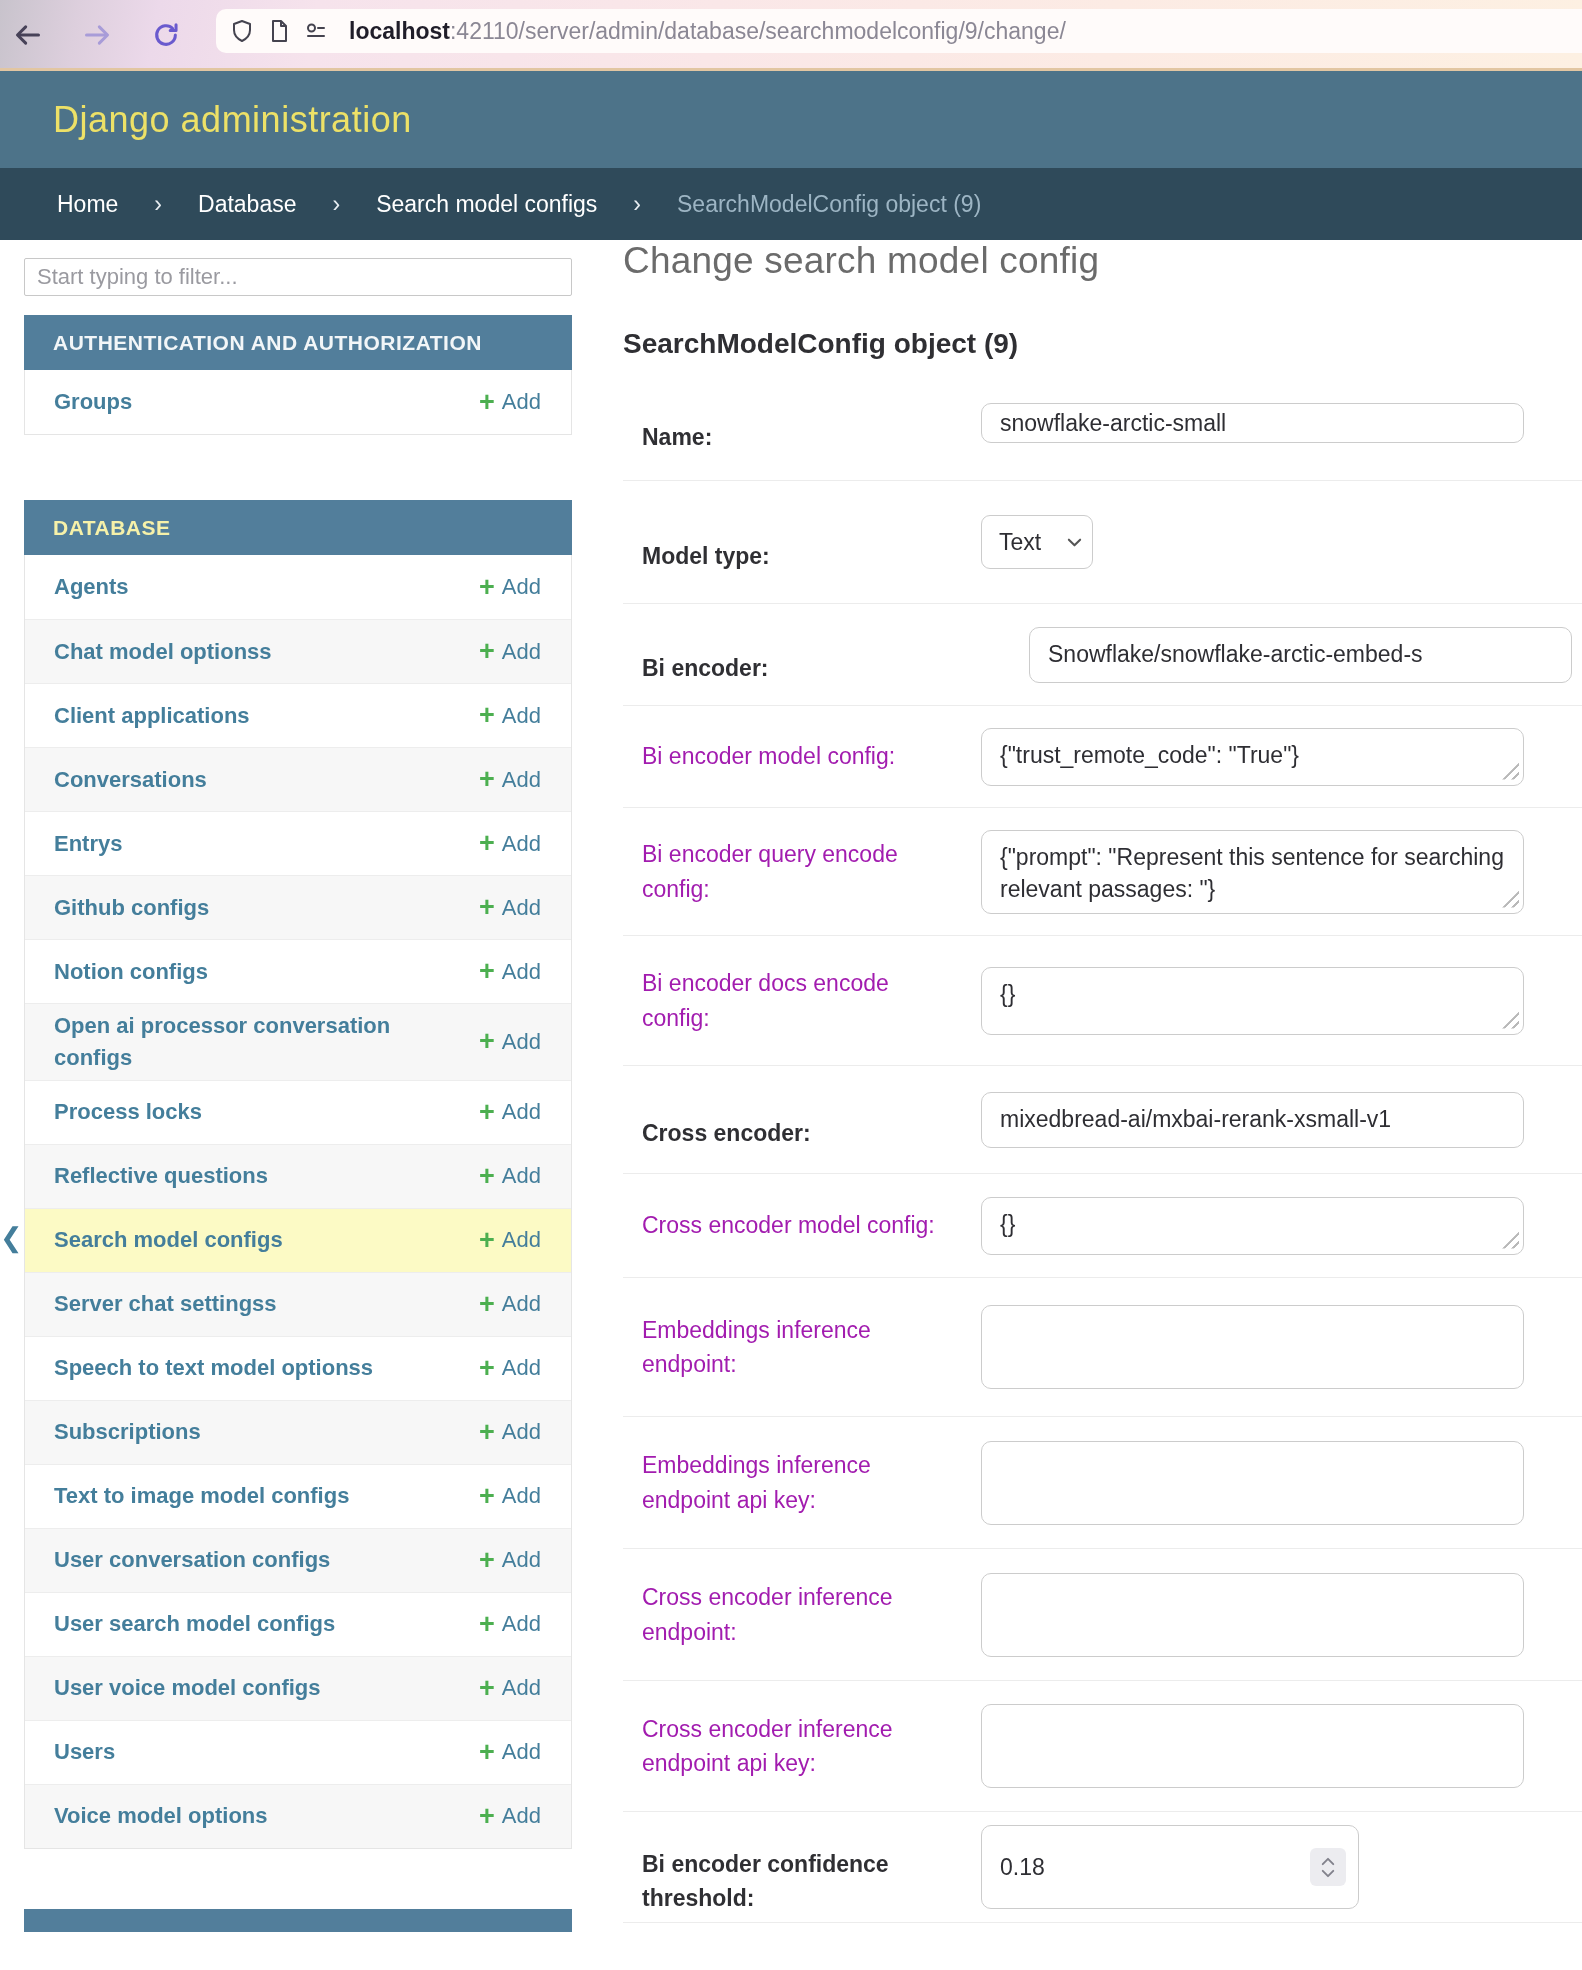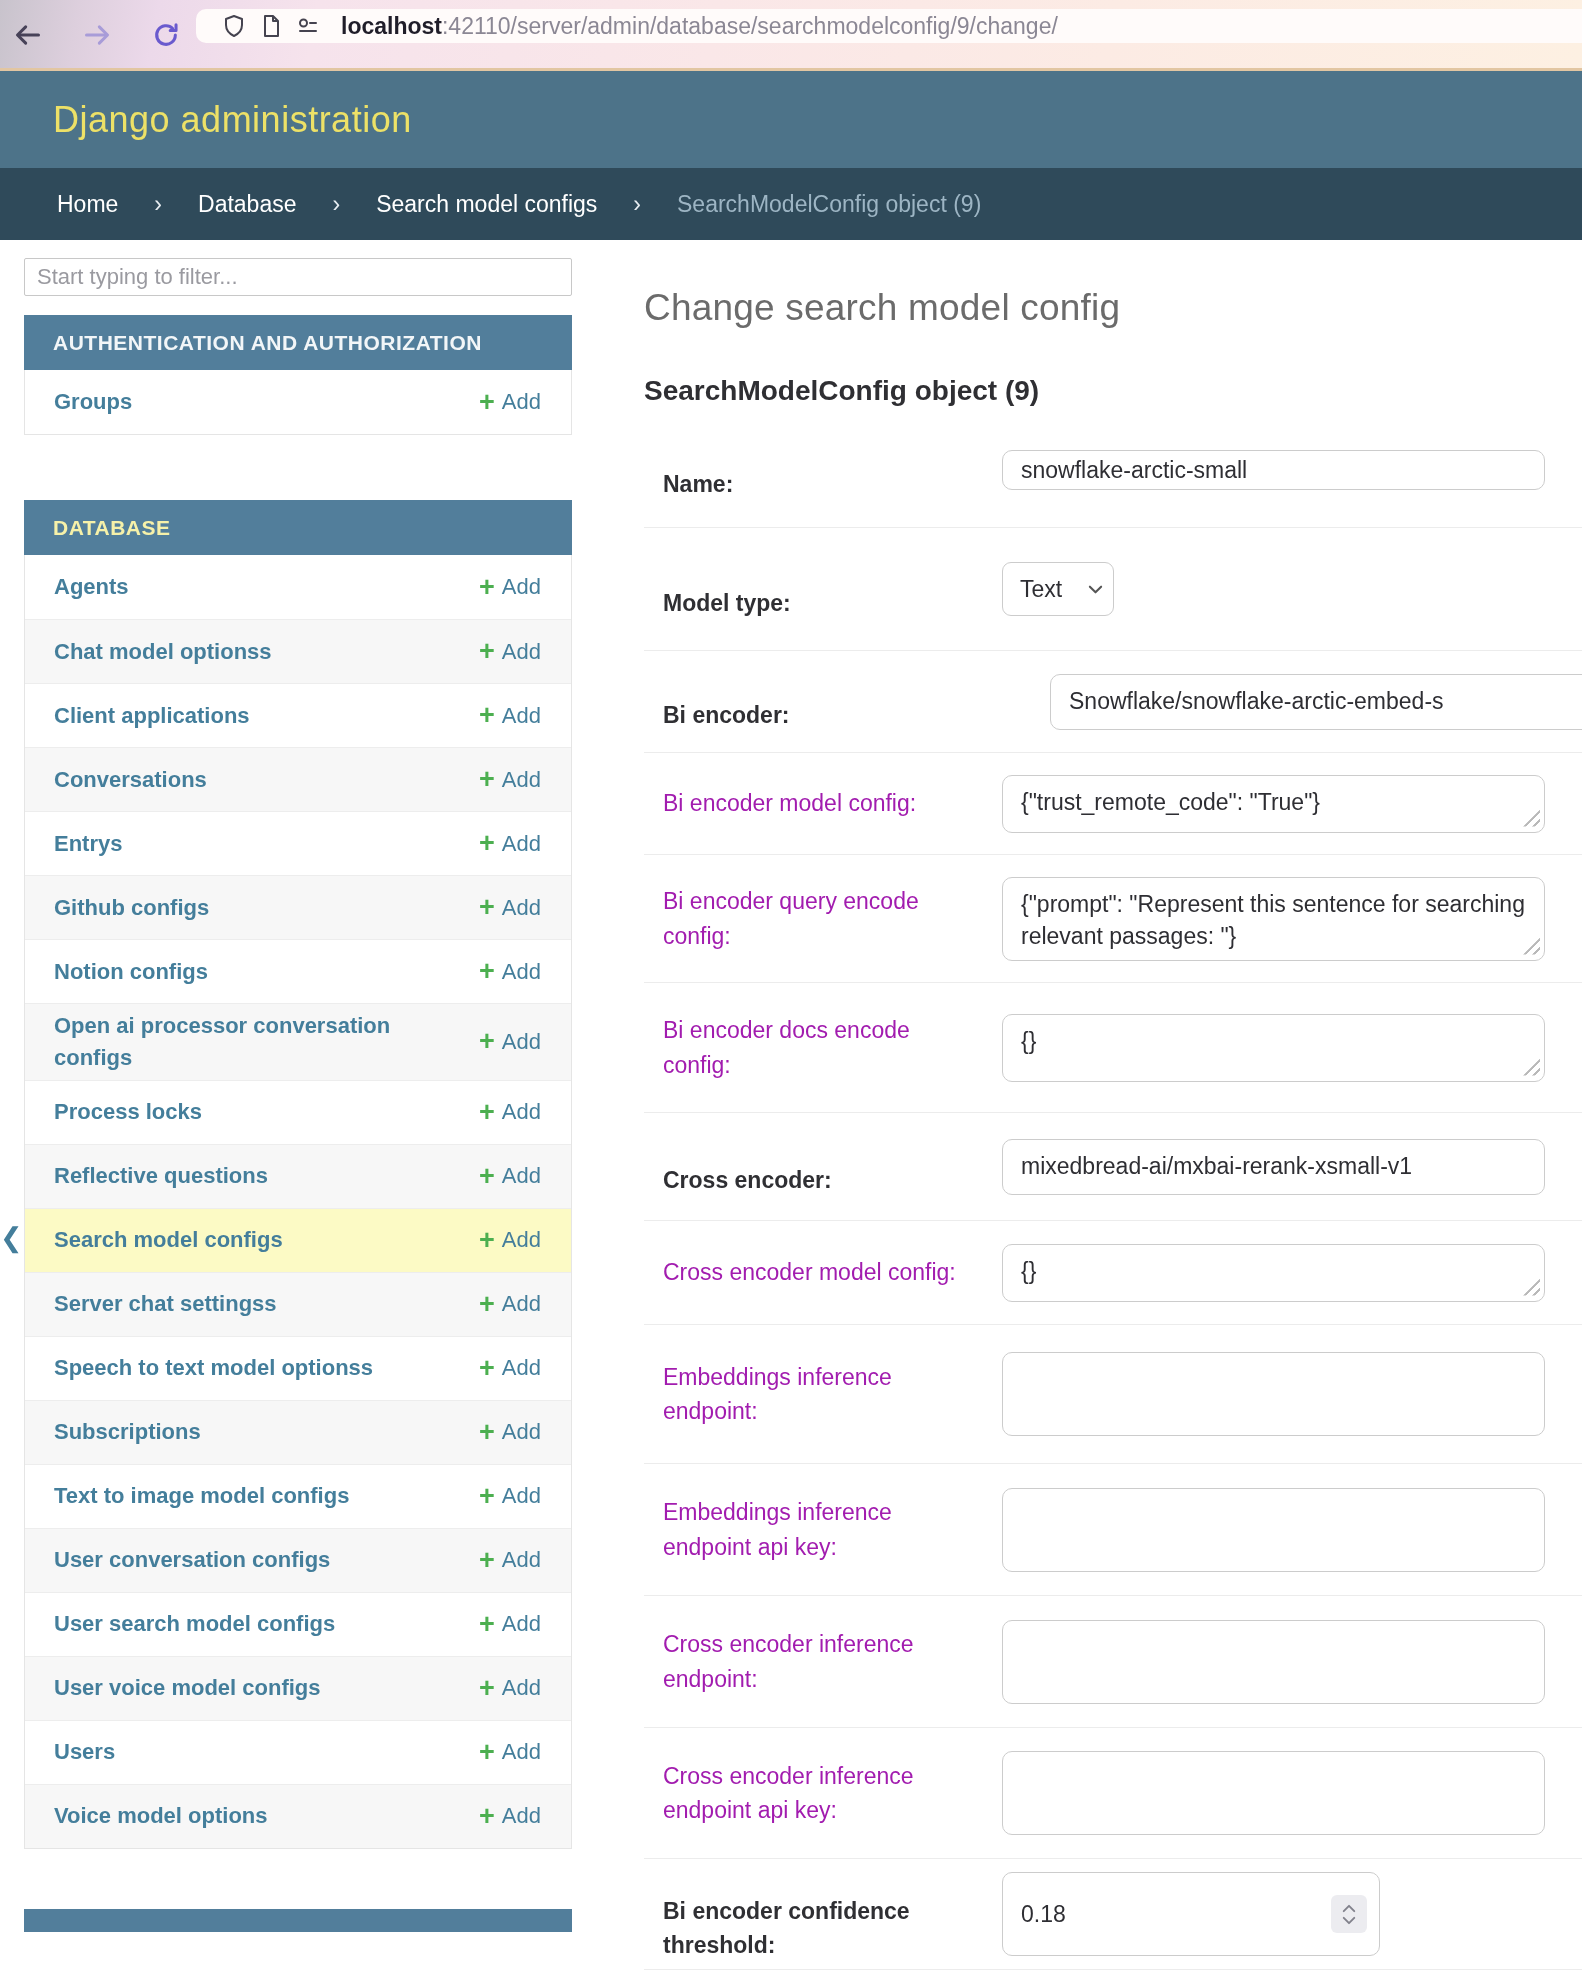--- a/index.html
+++ b/index.html
@@ -5,21 +5,21 @@
   html,body{margin:0;padding:0;background:#fff;}
   body{width:1582px;height:1970px;overflow:hidden;font-family:"Liberation Sans","DejaVu Sans",sans-serif;position:relative;}
   .viewport{width:1582px;height:1970px;position:relative;overflow:hidden;background:#fff;}
 
   
   .toolbar{position:relative;height:71px;background:linear-gradient(100deg,#c8c3cc 0%,#ddcfdd 5%,#ecd9ea 10%,#f6e3ec 20%,#fae7e8 45%,#fcebe4 70%,#fdf0e2 100%);border-bottom:3px solid #e2c6a2;box-sizing:border-box;}
   .tool-icon{position:absolute;top:21px;width:28px;height:28px;}
   .icon-back{left:14px;color:#474258;}
   .icon-forward{left:83px;color:#a89cd8;}
   .icon-reload{left:152px;color:#6a5ace;}
-  .urlbar{position:absolute;left:196px;right:0;top:9px;height:34px;background:#fffbfa;border-radius:10px 0 0 10px;display:flex;align-items:center;padding-left:26px;}
+  .urlbar{position:absolute;left:216px;right:0;top:9px;height:44px;background:#fffbfa;border-radius:10px 0 0 10px;display:flex;align-items:center;padding-left:14px;}
   .urlbar .tool-icon2{width:24px;height:24px;color:#45434f;margin-right:15px;flex:none;}
   .url-text{font-size:23px;white-space:nowrap;margin-left:6px;}
   .url-host{color:#201d29;font-weight:700;}
   .url-rest{color:#8b8794;font-weight:400;}
 
   
   .dj-header{height:97px;background:var(--header_teal,#4D7389);display:flex;align-items:center;}
   .dj-title{color:var(--header_title_yellow,#EDE167);font-size:36px;font-weight:500;margin-left:53px;letter-spacing:.5px;}
 
   
@@ -46,21 +46,21 @@
   .srow.stripe{background:#f7f7f7;}
   .srow.selected{background:var(--highlight_yellow,#FCFAC5);}
   .mlink{color:var(--link_blue,#447E9B);font-size:22px;font-weight:700;text-decoration:none;cursor:pointer;line-height:1.45;max-width:380px;}
   .addlink{display:flex;align-items:center;text-decoration:none;cursor:pointer;flex:none;}
   .plus{color:var(--add_green,#4CAF50);font-size:27px;font-weight:700;margin-right:7px;line-height:1;}
   .addtext{color:var(--link_blue,#447E9B);font-size:22px;font-weight:400;}
   .module-partial{margin-top:60px;height:23px;background:var(--caption_bg,#527E9B);}
   .nav-toggle{position:absolute;left:-24px;top:963px;width:22px;height:34px;color:var(--link_blue,#447E9B);font-size:27px;font-weight:700;display:flex;align-items:center;cursor:pointer;}
 
   
-  .main{position:absolute;left:644px;right:0;top:0;padding-top:47px;}
+  .main{position:absolute;left:623px;right:0;top:0;}
   .page-title{font-size:37px;font-weight:400;color:#6b6b6b;margin:0 0 46px 0;letter-spacing:.2px;}
   .object-title{font-size:28px;font-weight:700;color:#2f2f33;margin:0 0 6px 0;}
   .frow{display:flex;align-items:center;border-bottom:1px solid #ececec;padding-left:19px;box-sizing:border-box;}
   .flabel{width:315px;margin-right:24px;flex:none;font-size:23px;color:#a21caf;line-height:1.5;}
   .flabel.req{color:#2f2f33;font-weight:700;margin-top:28px;}
   .fwidget{position:relative;}
   .fin{box-sizing:border-box;width:543px;border:1.5px solid #ccc;border-radius:10px;font-size:23px;color:#2e2e33;padding:0 18px;font-family:inherit;background:#fff;outline:none;}
   .fta{box-sizing:border-box;width:543px;border:1.5px solid #ccc;border-radius:10px;font-size:23px;color:#2e2e33;padding:10px 18px 6px 18px;font-family:inherit;background:#fff;resize:none;outline:none;line-height:1.4;display:block;}
   .resize-handle{position:absolute;right:5px;bottom:6px;width:17px;height:17px;clip-path:polygon(100% 0,100% 100%,0 100%);background:repeating-linear-gradient(135deg,#b9b9b9 0 2px,transparent 2px 6px);cursor:nwse-resize;}
   .selwrap{position:relative;display:inline-block;border-radius:7px;}

